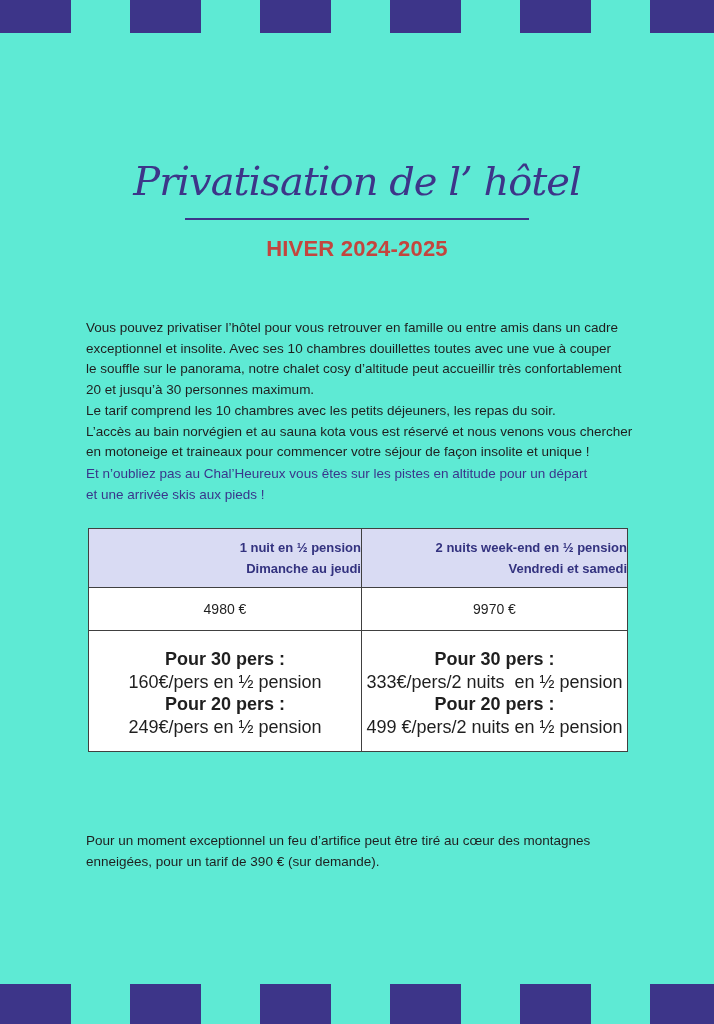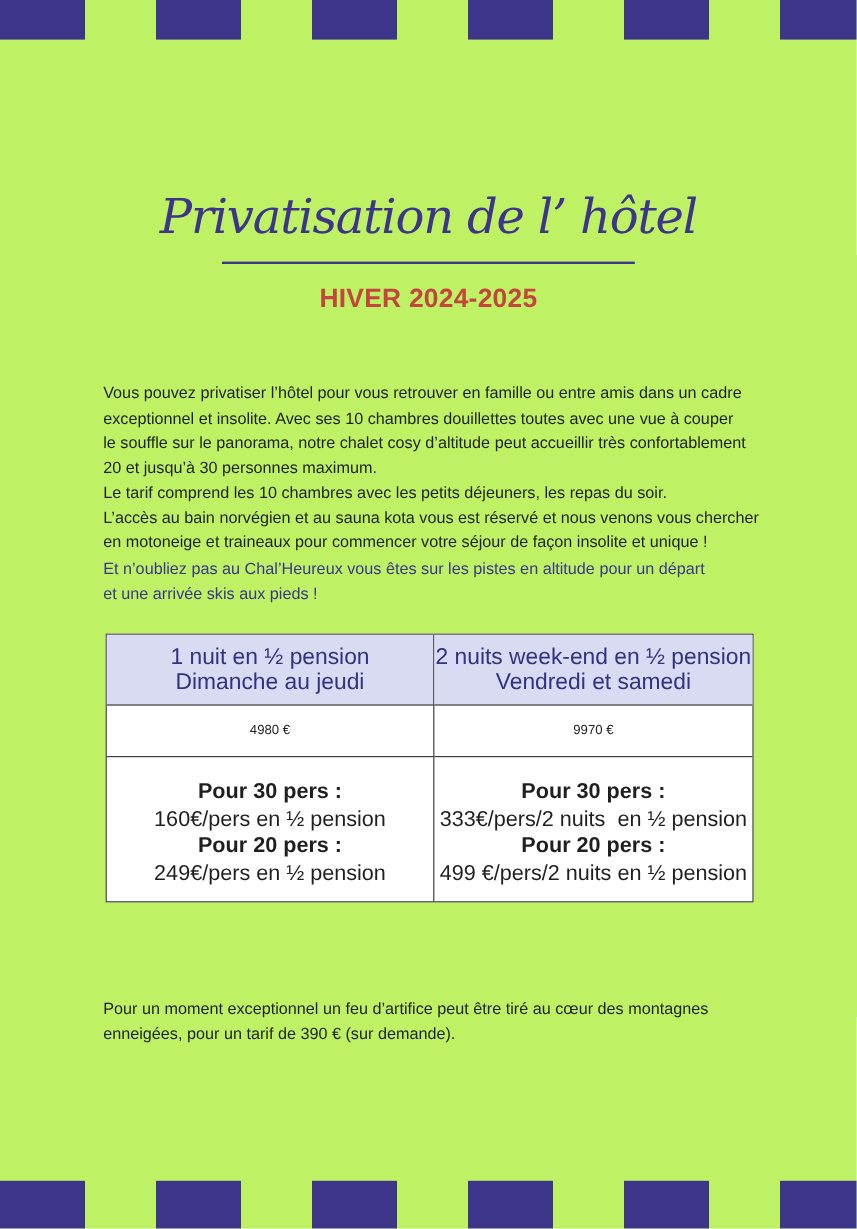--- a/index.html
+++ b/index.html
@@ -5,21 +5,21 @@
 <style>
   * { margin: 0; padding: 0; box-sizing: border-box; }
   html, body { background: #ffffff; }
   body { font-family: "Liberation Sans", sans-serif; }
 
   .page {
     position: relative;
     width: 714px;
     height: 1024px;
     margin: 0 auto;
-    background: #bef264;
+    background: #5eead4;
     overflow: hidden;
   }
 
   
   .stripe {
     position: absolute;
     left: 0;
     width: 714px;
     background-image: repeating-linear-gradient(
       to right,
@@ -105,26 +105,27 @@
     flex-direction: column;
     align-items: center;
     justify-content: center;
     text-align: center;
   }
   .cell.col1 { border-right: 1px solid #404040; }
   .cell.rowline { border-bottom: 1px solid #404040; }
   .head-cell {
     background: #d9dbf3;
     color: #33327f;
-    font-weight: normal;
-    font-size: 19px;
+    font-weight: bold;
+    font-size: 13px;
     line-height: 21px;
+    align-items: flex-end;
   }
   .price-cell {
-    font-size: 11px;
+    font-size: 14px;
     color: #1f1f1f;
   }
   .detail-cell {
     font-size: 18px;
     line-height: 22.5px;
     color: #1f1f1f;
     padding-top: 4px;
   }
   .detail-cell .lbl { font-weight: bold; }
   .detail-cell .val { white-space: pre; }

